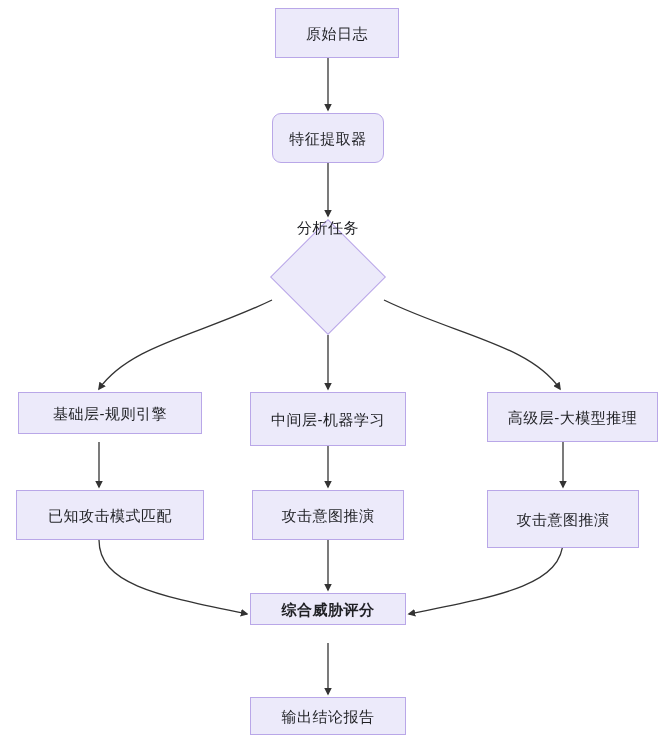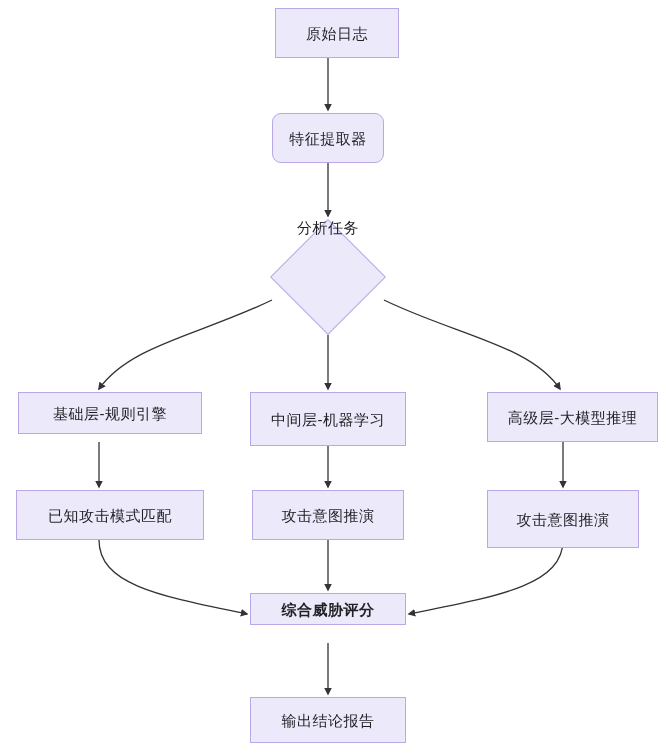--- a/index.html
+++ b/index.html
@@ -136,17 +136,17 @@
   </div>
 
   <div class="node" style="left:487px; top:490px; width:152px; height:58px;">
     <span class="node-label">攻击意图推演</span>
   </div>
 
   <div class="node" style="left:250px; top:593px; width:156px; height:32px;font-weight:bold;">
     <span class="node-label">综合威胁评分</span>
   </div>
 
-  <div class="node" style="left:250px; top:697px; width:156px; height:46px;">
+  <div class="node" style="left:250px; top:697px; width:156px; height:38px;">
     <span class="node-label">输出结论报告</span>
   </div>
 
 </div>
 
 </body></html>

